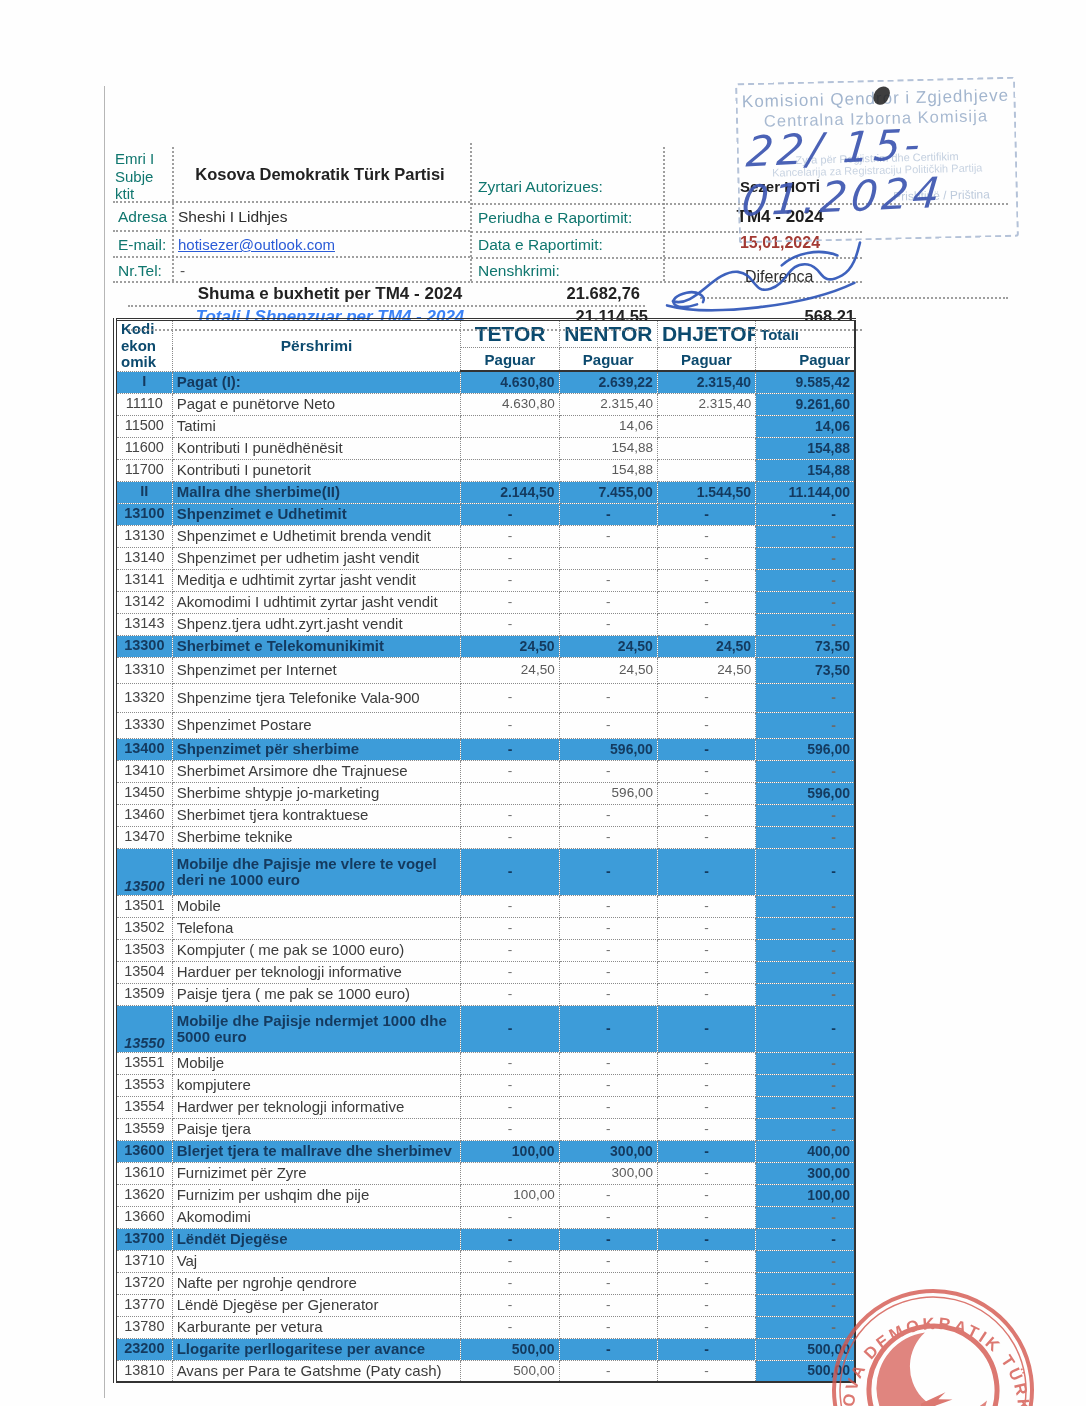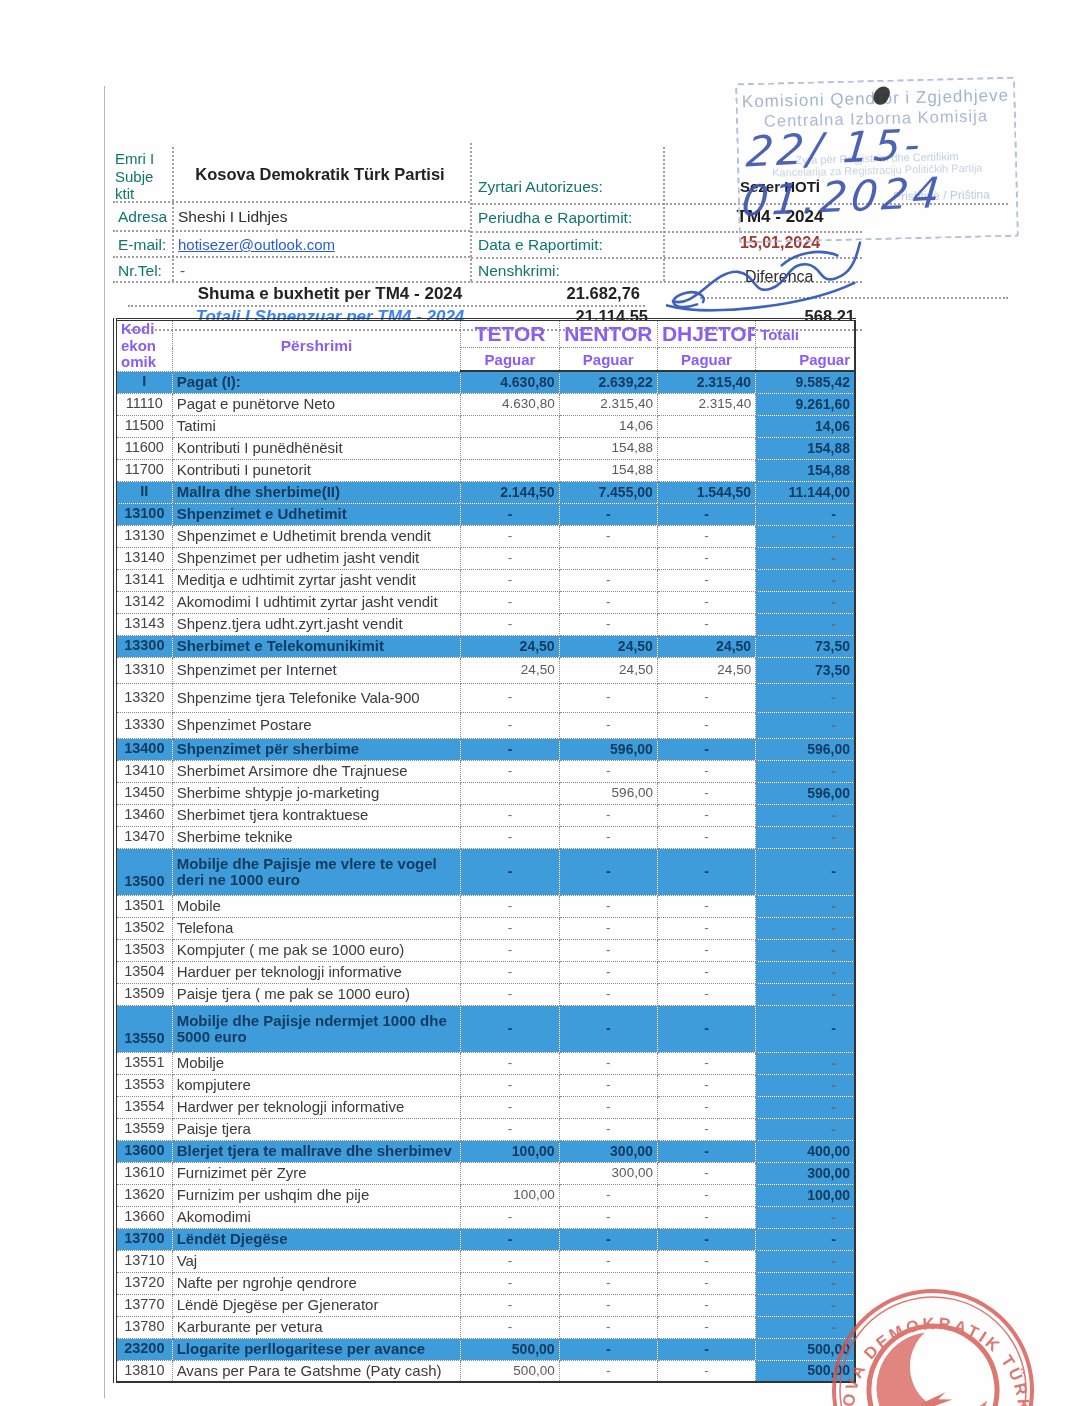--- a/index.html
+++ b/index.html
@@ -68,42 +68,42 @@
     position:absolute;left:113px;top:318px;width:743px;
     border-collapse:collapse;table-layout:fixed;
     border-top:3px double #333;border-left:4px double #333;
     border-right:2px solid #333;border-bottom:2px solid #333;
     font-size:15px;
   }
   table.report th,table.report td{
     border-right:1px dotted #8a8a8a;border-bottom:1px dotted #8a8a8a;
     padding:0 4px;overflow:hidden;white-space:normal;
   }
-  thead th{font-weight:bold;color:#8b5cf6;background:#fff;}
+  thead th{font-weight:bold;color:#0c4a6e;background:#fff;}
   th.kodi{width:57px;text-align:left;padding-left:9px;font-size:15px;line-height:1.1;vertical-align:top;padding-top:2px;}
   th.desc{width:288px;text-align:center;font-size:15.5px;}
   th.month{width:98px;height:26px;text-align:center;font-size:21px;}
   th.totali-h{width:99px;text-align:left;padding-left:8px;font-size:15px;}
   tr.sub th{height:22px;font-size:15px;}
   thead tr.sub th{border-bottom:2px solid #333;}
   th.pag-r{text-align:right;padding-right:10px;}
 
   tbody tr{height:22px;}
   tbody tr.mid{height:26px;}
   tbody tr.mid2{height:29px;}
   tbody tr.tall{height:47px;}
   tbody td{color:#3b3b3b;line-height:1.05;}
   td.c-code{text-align:center;font-size:14.5px;color:#444;}
   td.c-desc{padding-left:6px;}
   td.c-m{text-align:right;padding-right:10px;font-size:13.5px;color:#5a5a5a;}
   td.c-tot{background:var(--blue);text-align:right;padding-right:12px;font-weight:bold;color:var(--bluetext);font-size:14px;}
   tr.section td{background:var(--blue);color:var(--bluetext);font-weight:bold;}
   tr.section td.c-code{color:var(--bluetext);}
   tr.section td.c-m{color:var(--bluetext);font-size:14px;}
-  tr.tall td.c-code{vertical-align:bottom;padding-bottom:5px;}
+  tr.tall td.c-code{vertical-align:bottom;font-style:italic;}
   td.dash{text-align:center;padding-right:28px;color:#6b6b6b;}
   tr.section td.dash{color:var(--bluetext);}
   td.c-tot.dash{text-align:right;padding-right:18px;}
 
   
   .over-line{z-index:5;}
 
   
   .signature{left:662px;top:236px;z-index:6;transform:rotate(-2deg);}
 

